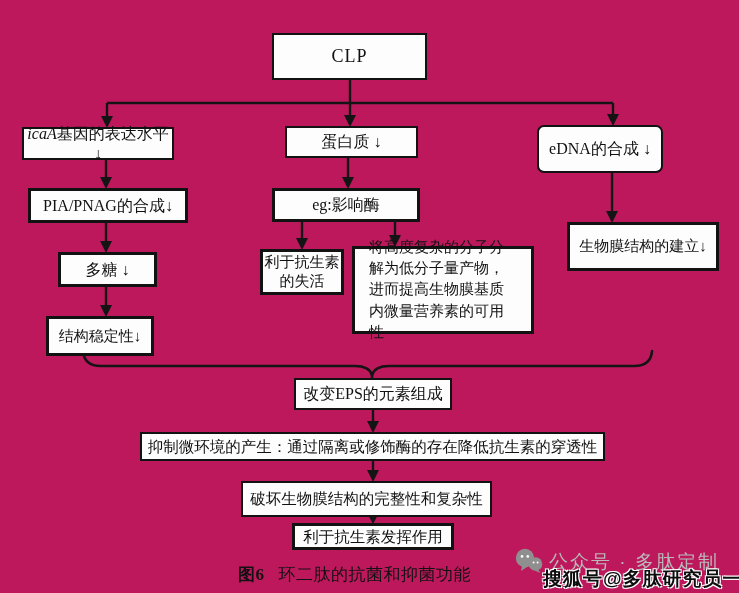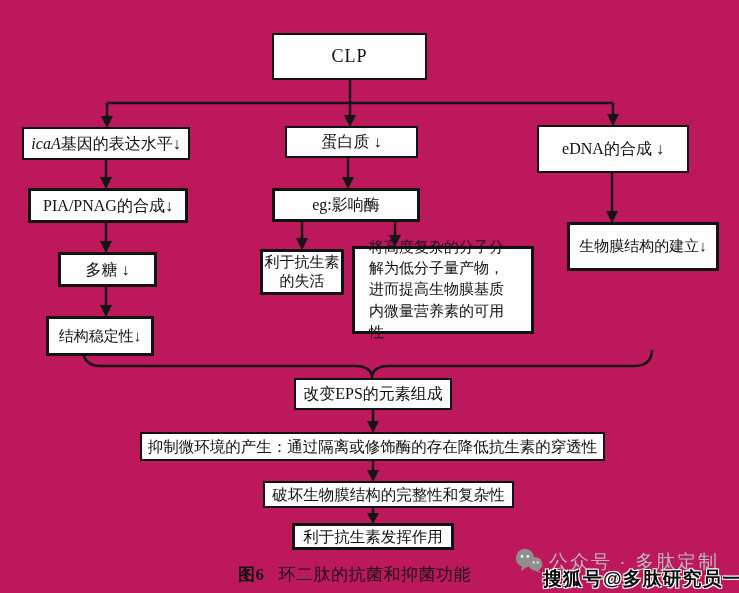--- a/index.html
+++ b/index.html
@@ -84,27 +84,27 @@
     <g stroke="#141414" stroke-width="2.6" fill="none" stroke-linecap="round">
       <path d="M83 351 Q84 366 101 366 L355 366 Q369 366 372 375 Q375 366 389 366 L634 366 Q651 366 652 351"></path>
       <path d="M372 374 V379"></path>
     </g>
   </svg>
 
   <div class="node" style="left:272px;top:33px;width:155px;height:47px;font-size:18px;letter-spacing:1px;">
     <span>CLP</span>
   </div>
 
-  <div class="node" style="left:22px;top:127px;width:168px;height:33px;">
+  <div class="node" style="left:22px;top:127px;width:152px;height:33px;">
     <span><span class="italic">icaA</span><span>基因的表达水平↓</span></span>
   </div>
   <div class="node" style="left:285px;top:126px;width:133px;height:32px;">
     <span>蛋白质 ↓</span>
   </div>
-  <div class="node" style="left:537px;top:125px;width:152px;height:48px;">
+  <div class="node" style="left:537px;top:125px;width:126px;height:48px;border-radius:7px;">
     <span>eDNA的合成 ↓</span>
   </div>
 
   <div class="node thick" style="left:28px;top:188px;width:160px;height:35px;">
     <span>PIA/PNAG的合成↓</span>
   </div>
   <div class="node thick" style="left:58px;top:252px;width:99px;height:35px;">
     <span>多糖 ↓</span>
   </div>
   <div class="node thick" style="left:46px;top:316px;width:108px;height:40px;font-size:15px;">
@@ -124,21 +124,21 @@
   <div class="node thick" style="left:553px;top:222px;width:152px;height:49px;font-size:15px;margin-left:14px;">
     <span>生物膜结构的建立↓</span>
   </div>
 
   <div class="node" style="left:294px;top:378px;width:158px;height:32px;">
     <span>改变EPS的元素组成</span>
   </div>
   <div class="node" style="left:140px;top:432px;width:465px;height:29px;font-size:15.5px;">
     <span>抑制微环境的产生：通过隔离或修饰酶的存在降低抗生素的穿透性</span>
   </div>
-  <div class="node" style="left:263px;top:481px;width:251px;height:27px;font-size:15.5px;">
+  <div class="node" style="left:241px;top:481px;width:251px;height:36px;font-size:15.5px;">
     <span>破坏生物膜结构的完整性和复杂性</span>
   </div>
   <div class="node thick" style="left:292px;top:523px;width:162px;height:27px;font-size:15.5px;">
     <span>利于抗生素发挥作用</span>
   </div>
 
   <div class="caption" style="left:238px;top:563px;">
     <span class="figno">图6</span><span>环二肽的抗菌和抑菌功能</span>
   </div>
 

